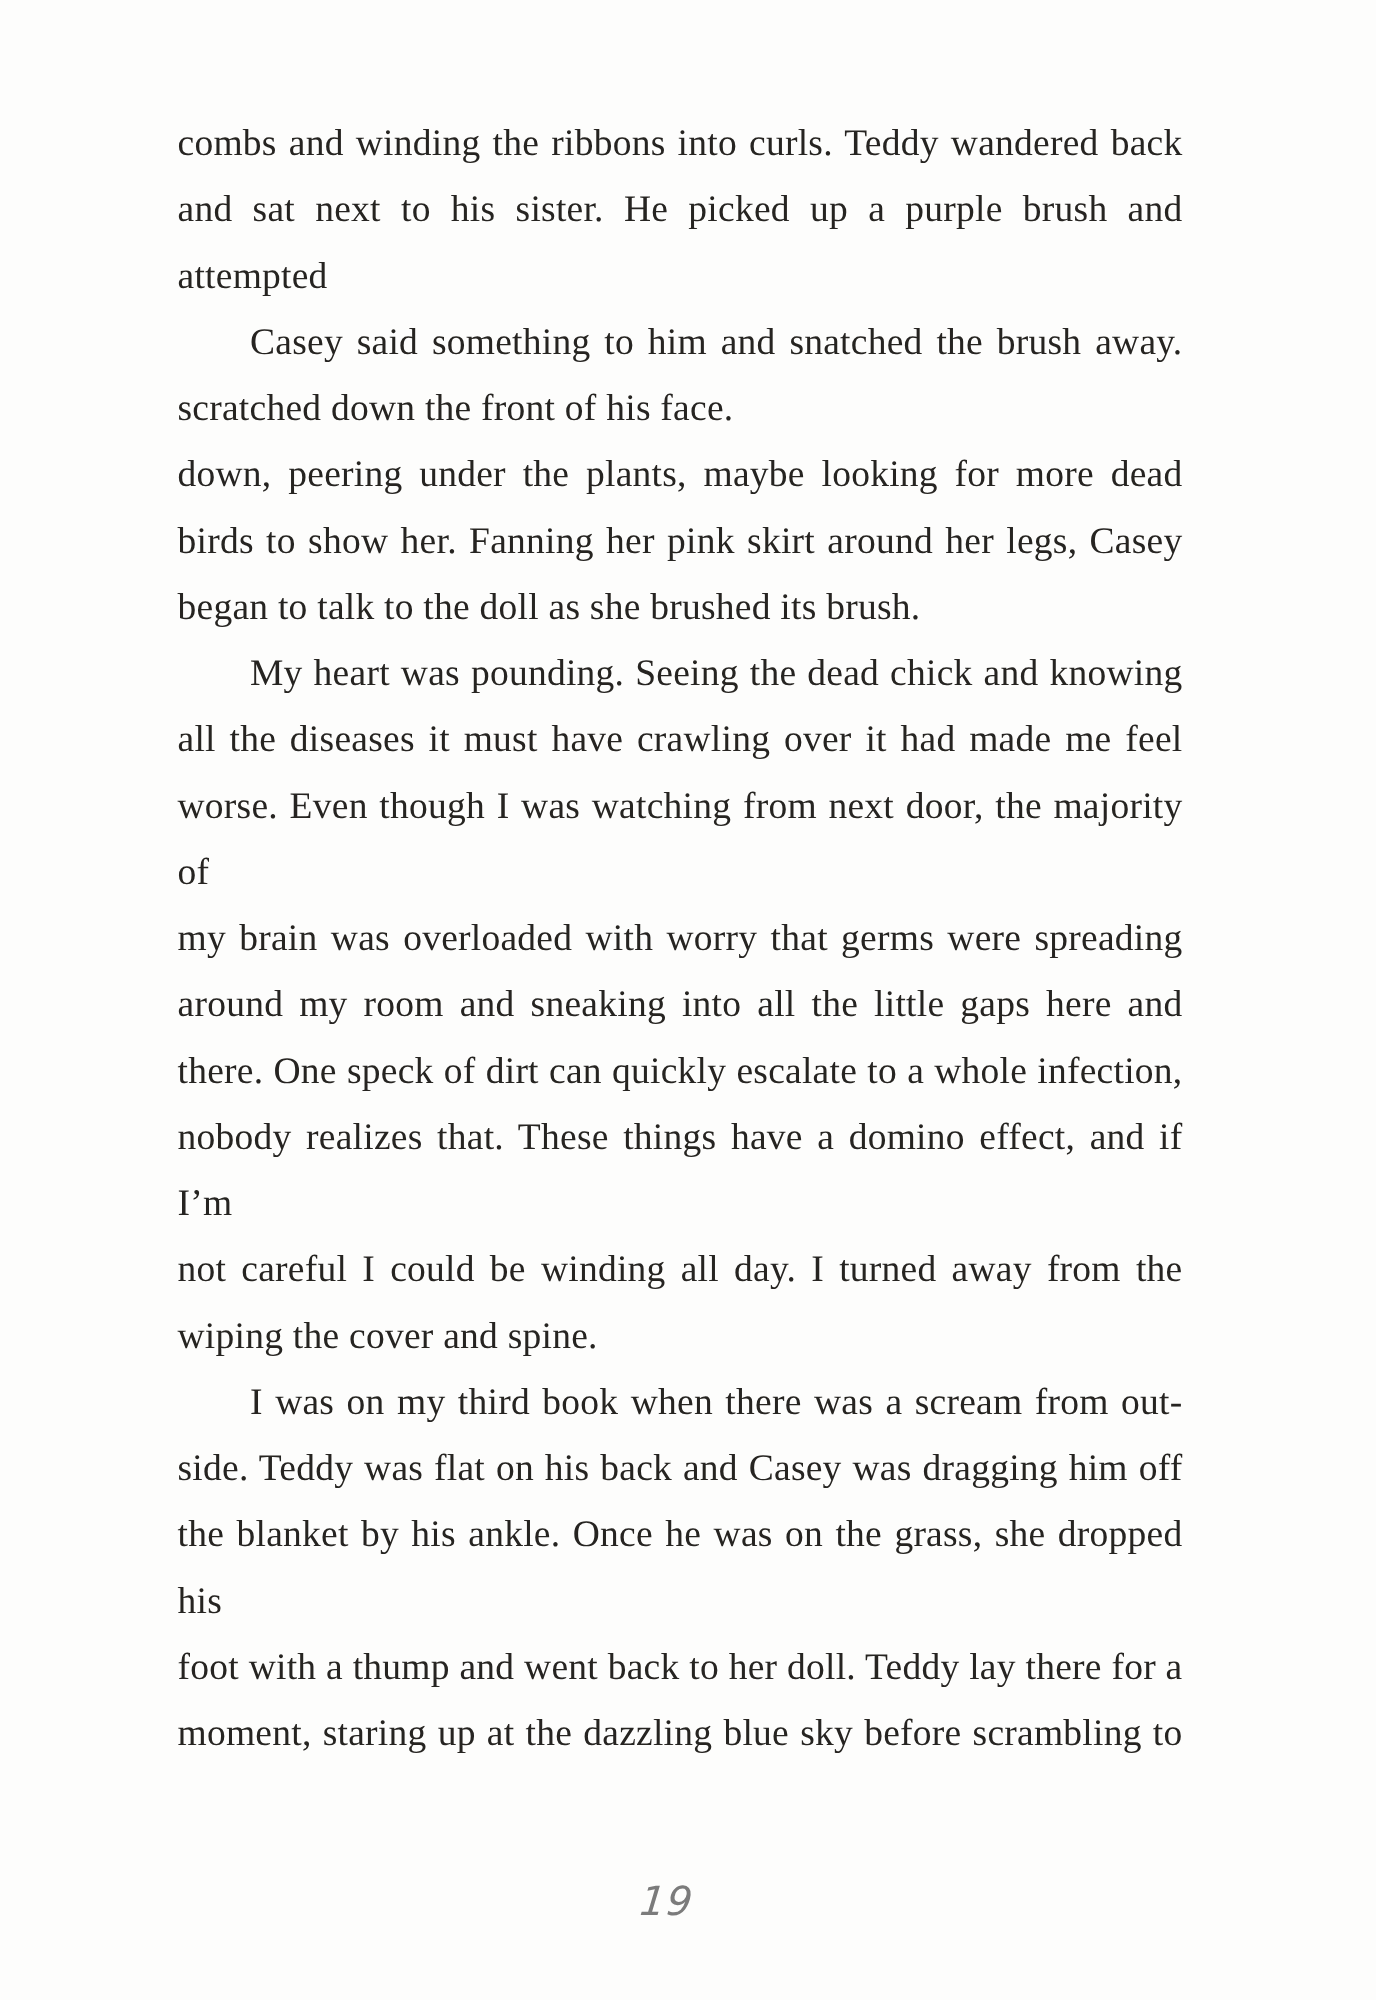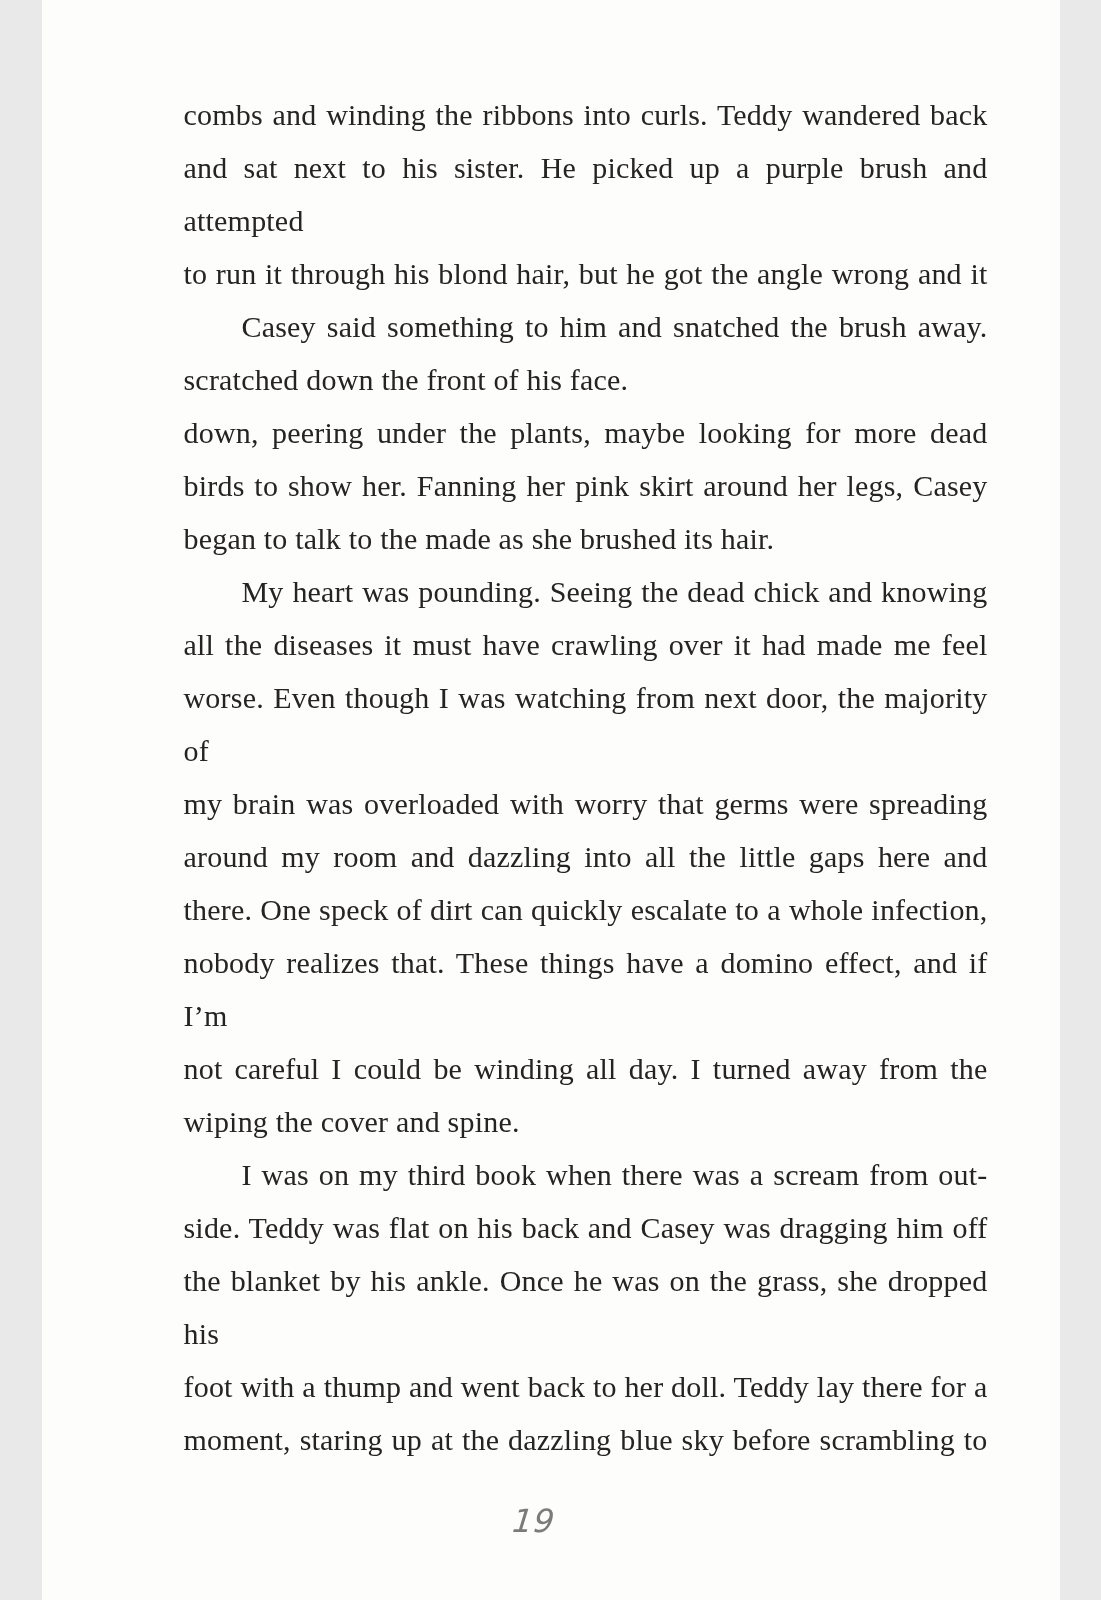--- a/index.html
+++ b/index.html
@@ -4,21 +4,21 @@
 <style>
   :root {
     --bg: #fdfdfc;
     --text: #262421;
     --folio: #7b7b7b;
   }
   * { margin: 0; padding: 0; box-sizing: border-box; }
   html, body { background: #e9e9e9; }
   .book-page {
     position: relative;
-    width: 1018px;
+    width: 1101px;
     height: 1600px;
     background: var(--bg);
     overflow: hidden;
     margin: 0 auto;
   }
   .text-block {
     position: absolute;
     left: 142px;
     top: 88px;
     width: 804px;
@@ -53,31 +53,30 @@
     letter-spacing: 1px;
   }
 </style>
 </head>
 <body>
 
 <div class="book-page">
   <main class="text-block">
       <div class="line">combs and winding the ribbons into curls. Teddy wandered back</div>
       <div class="line">and sat next to his sister. He picked up a purple brush and attempted</div>
-      <div class="line">to run it through his blond hair, but he got the angle wrong and it</div>
       <div class="line indent">Casey said something to him and snatched the brush away.</div>
       <div class="line last">scratched down the front of his face.</div>
       <div class="line">down, peering under the plants, maybe looking for more dead</div>
       <div class="line">birds to show her. Fanning her pink skirt around her legs, Casey</div>
-      <div class="line last">began to talk to the made as she brushed its hair.</div>
+      <div class="line last">began to talk to the doll as she brushed its brush.</div>
       <div class="line indent">My heart was pounding. Seeing the dead chick and knowing</div>
       <div class="line">all the diseases it must have crawling over it had made me feel</div>
       <div class="line">worse. Even though I was watching from next door, the majority of</div>
       <div class="line">my brain was overloaded with worry that germs were spreading</div>
-      <div class="line">around my room and dazzling into all the little gaps here and</div>
+      <div class="line">around my room and sneaking into all the little gaps here and</div>
       <div class="line">there. One speck of dirt can quickly escalate to a whole infection,</div>
       <div class="line">nobody realizes that. These things have a domino effect, and if I’m</div>
       <div class="line">not careful I could be winding all day. I turned away from the</div>
       <div class="line last">wiping the cover and spine.</div>
       <div class="line indent">I was on my third book when there was a scream from out-</div>
       <div class="line">side. Teddy was flat on his back and Casey was dragging him off</div>
       <div class="line">the blanket by his ankle. Once he was on the grass, she dropped his</div>
       <div class="line">foot with a thump and went back to her doll. Teddy lay there for a</div>
       <div class="line">moment, staring up at the dazzling blue sky before scrambling to</div>
     </main>

